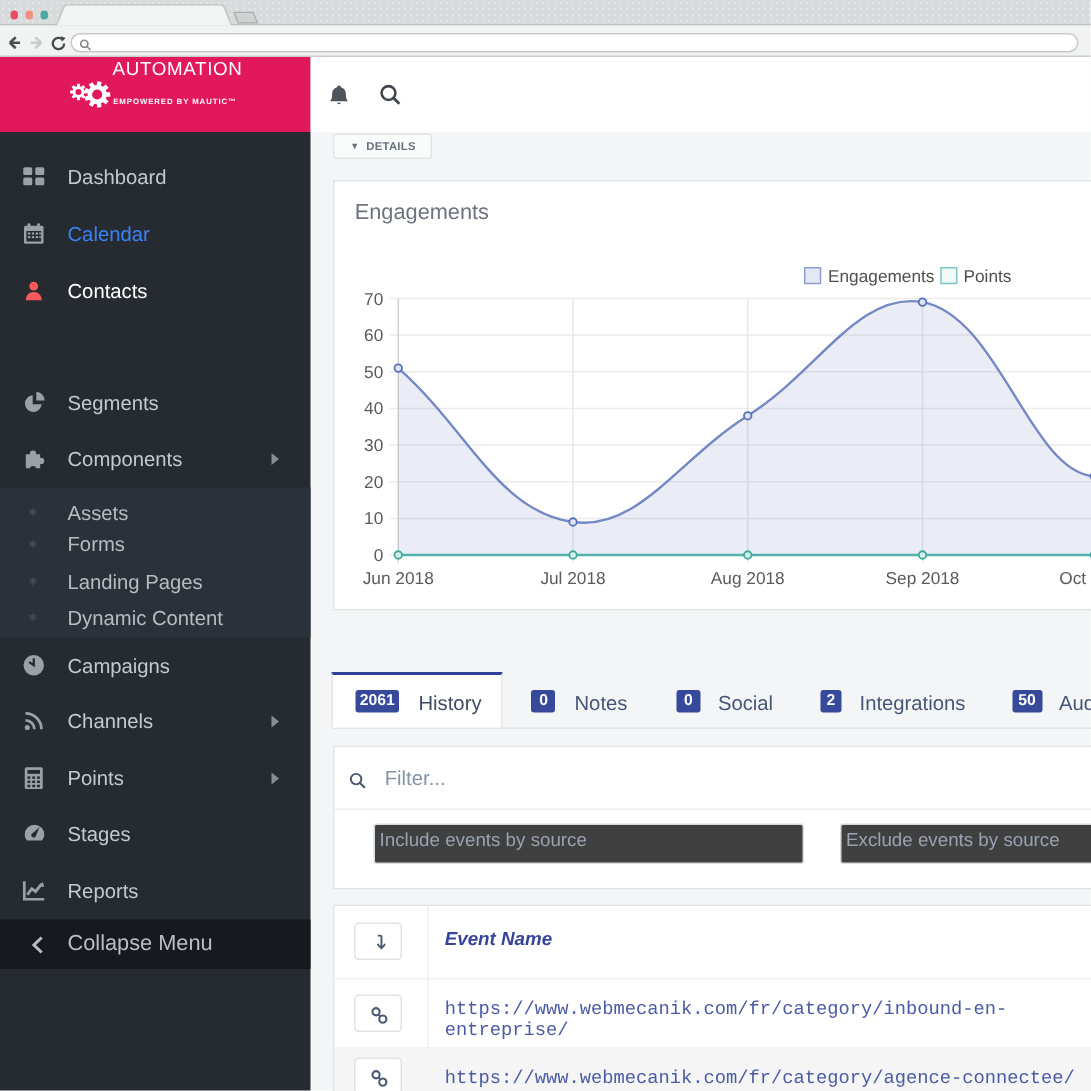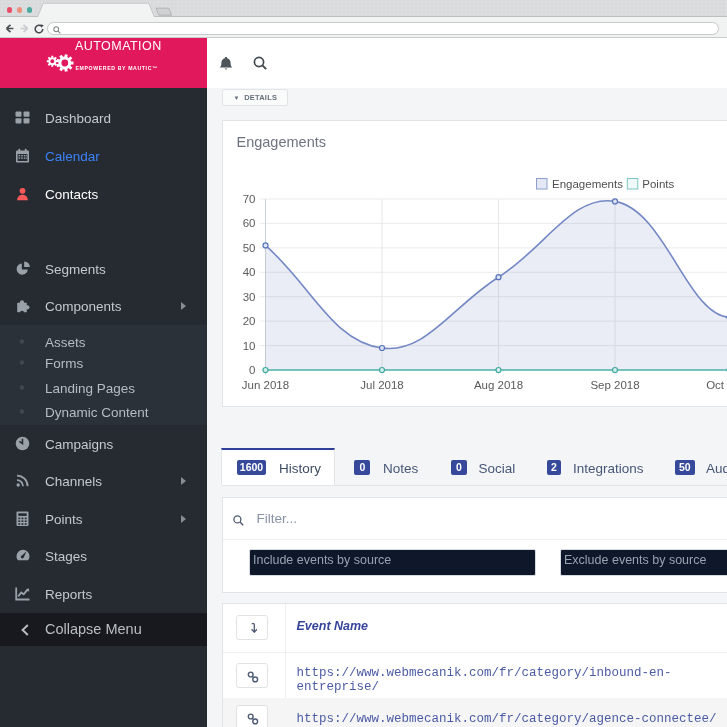--- a/index.html
+++ b/index.html
@@ -41,21 +41,21 @@
     background:#fff; border:1px solid #e0e4e7; }
   #cardtitle { position:absolute; left:14px; top:11px; font-size:14.5px; color:#6e7380; line-height:20px; }
   
   #tabs { position:absolute; left:0; top:410px; width:520px; height:38px; }
   .badge { display:inline-block; background:#36499b; color:#fff; font-weight:bold;
     font-size:10.5px; border-radius:2px; text-align:center; line-height:15.5px; height:15.5px; }
   .tabtxt { font-size:13.5px; color:#475677; }
   
   #fpanel { position:absolute; left:14.5px; top:459px; width:520px; height:96px;
     background:#fff; border:1px solid #e0e4e7; }
-  .srcinput { position:absolute; top:51px; height:27px; background:#0f172a;
+  .srcinput { position:absolute; top:51px; height:27px; background:#404040;
     border:1px solid #d6dbe0; border-radius:2px; font-size:12.5px; color:#99a2b0;
     line-height:20px; padding-left:3px; }
   
   #tpanel { position:absolute; left:14.5px; top:565px; width:520px; height:140px;
     background:#fff; border:1px solid #e0e4e7; }
   .ibox { position:absolute; left:13px; width:32.5px; height:24.5px; background:#fff;
     border:1px solid #dfe3e6; border-radius:3px; }
   .urltxt { position:absolute; left:74px; font-size:12.5px; color:#4b5ba5;font-family:Liberation Mono, monospace; }
 </style>
 </head>
@@ -293,21 +293,21 @@
 <circle cx="42.5" cy="249.0" r="2.5" fill="#d5efec" stroke="#3da99f" stroke-width="1.2"></circle>
 <circle cx="159.0" cy="249.0" r="2.5" fill="#d5efec" stroke="#3da99f" stroke-width="1.2"></circle>
 <circle cx="275.5" cy="249.0" r="2.5" fill="#d5efec" stroke="#3da99f" stroke-width="1.2"></circle>
 <circle cx="392.0" cy="249.0" r="2.5" fill="#d5efec" stroke="#3da99f" stroke-width="1.2"></circle>
 <circle cx="506.5" cy="249.0" r="2.5" fill="#d5efec" stroke="#3da99f" stroke-width="1.2"></circle>
 </svg>
     </div>
     <div id="tabs">
         <div class="abs" style="left:14.5px; top:37px; width:520px; border-top:1px solid #e2e4e6;"></div>
 <div class="abs" style="left:14px; top:0; width:114px; height:37.5px; background:#fff; border:1px solid #e2e4e6; border-bottom:none; border-top:2.5px solid #30409a;"></div>
-<span class="badge abs" style="left:30px; top:12px; width:29px;">1600</span>
+<span class="badge abs" style="left:30px; top:12px; width:29px;">2061</span>
 <span class="tabtxt abs" style="left:72px; top:13px; color:#3f4c63; font-weight:normal;">History</span>
 <span class="badge abs" style="left:147.4px; top:12px; width:16px;">0</span>
 <span class="tabtxt abs" style="left:176px; top:13px; color:#475677; font-weight:normal;">Notes</span>
 <span class="badge abs" style="left:244px; top:12px; width:16px;">0</span>
 <span class="tabtxt abs" style="left:271.6px; top:13px; color:#475677; font-weight:normal;">Social</span>
 <span class="badge abs" style="left:340px; top:12px; width:14px;">2</span>
 <span class="tabtxt abs" style="left:366px; top:13px; color:#475677; font-weight:normal;">Integrations</span>
 <span class="badge abs" style="left:467.5px; top:12px; width:20.5px;">50</span>
 <span class="tabtxt abs" style="left:499px; top:13px; color:#475677; font-weight:normal;">Audience</span>
       </div>

